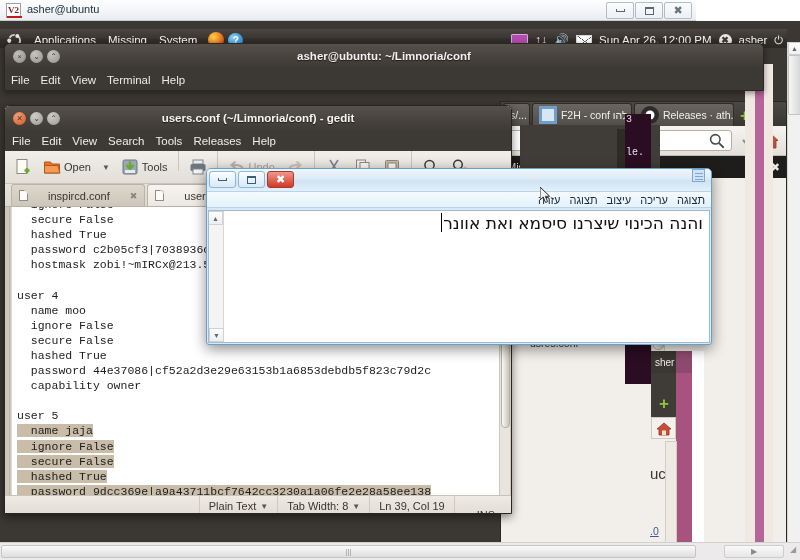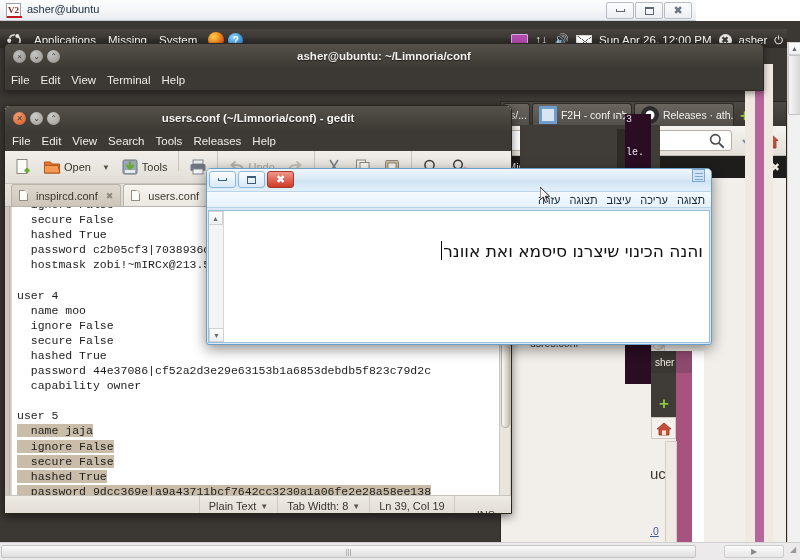--- a/index.html
+++ b/index.html
@@ -181,21 +181,21 @@
   .tb-item.disabled { color:#a8a29a; }
   .tb-sep { width:1px; height:20px; background:#c9c4bc; margin:0 3px; }
   .ic { width:18px; height:18px; display:block; }
   .caret { font-size:8px; color:#5a544c; }
 
   .gedit-tabs {
     height:23px; background:linear-gradient(to bottom,#e7e3dc,#ddd8d0);
     display:flex; align-items:flex-end; padding-left:6px; border-bottom:1px solid #b9b3aa;
   }
   .gtab {
-    height:22px; display:flex; align-items:center; gap:8px; padding:0 7px;
+    height:22px; display:flex; align-items:center; gap:20px; padding:0 7px;
     font-size:11px; color:#3b362f; border:1px solid #b9b3aa; border-bottom:none;
     border-radius:3px 3px 0 0; margin-right:2px;
     background:linear-gradient(to bottom,#ddd7cd,#cdc6ba);
   }
   .gtab.active { background:linear-gradient(to bottom,#f6f4f0,#ece8e1); }
   .gtab .doc-ic {
     width:9px; height:11px; background:#fbfbfa; border:1px solid #918c84; position:relative;
   }
   .gtab .doc-ic::after { content:""; position:absolute; right:-1px; top:-1px; border-width:0 4px 4px 0; border-style:solid; border-color:transparent #ddd8d0 transparent transparent;}
   .gtab .x { font-size:9px; color:#8b857b; }
@@ -339,21 +339,21 @@
     height:17px; background:linear-gradient(to bottom,#f4fafe,#e6f1fa);
     border-top:1px solid #b9d4e8; border-bottom:1px solid #b9d4e8;
     display:flex; align-items:center; gap:9px; padding-right:6px; font-size:11px; color:#17293b;
   }
   .np-textarea {
     position:absolute; right:1px; left:1px; top:41px; bottom:1px;
     background:#fff; border:1px solid #9bbfd8; overflow:hidden;
   }
   .np-text {
     position:absolute; right:6px; top:2px; font-size:17px; color:#111;
-    font-family:"DejaVu Sans", sans-serif; white-space:nowrap;margin-top:28px;
+    font-family:"DejaVu Sans", sans-serif; white-space:nowrap;
   }
   .np-caret { display:inline-block; width:1px; height:19px; background:#000; vertical-align:-3px; margin-right:1px;}
   .np-vscroll {
     position:absolute; left:0; top:0; bottom:0; width:15px; background:#f4f4f4; border-right:1px solid #d6d6d6;
   }
   .np-vscroll .a { width:15px; height:14px; display:flex; align-items:center; justify-content:center; font-size:7px; color:#6a6a6a;
     background:linear-gradient(to bottom,#fdfdfd,#eceef0); border:1px solid #d2d2d2;}
   .np-vscroll .a.bot { position:absolute; bottom:0; left:0; }
 
   

